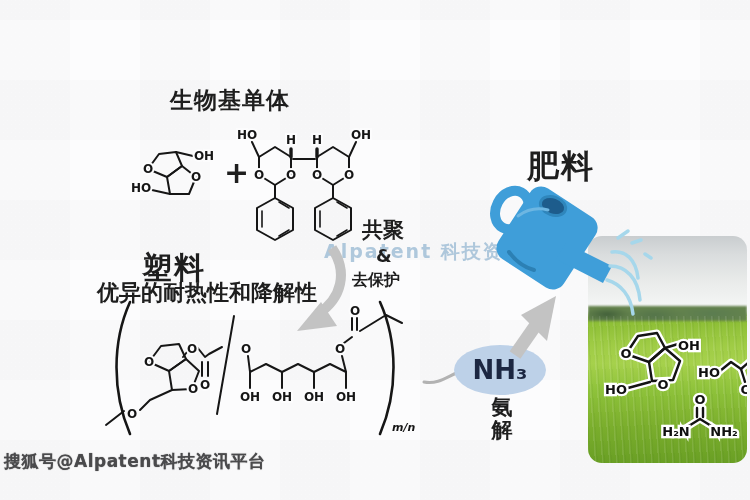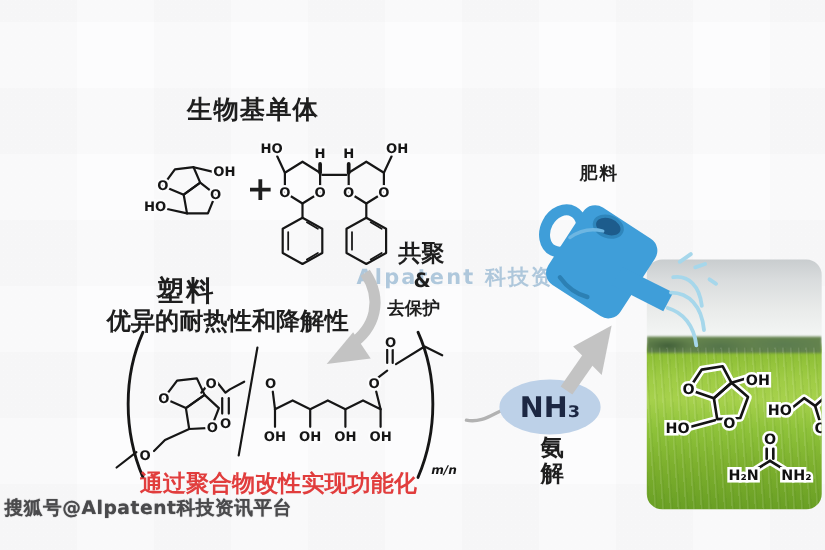--- a/index.html
+++ b/index.html
@@ -207,25 +207,24 @@
   </svg>
 
   <div class="abs zh lbl" style="left:170px;top:88px;font-size:23px;letter-spacing:1px;">生物基单体</div>
 
   <div class="abs zh lbl" style="left:224px;top:156px;font-size:30px;">+</div>
 
   <div class="abs zh lbl" style="left:362px;top:219px;font-size:21px;">共聚</div>
   <div class="abs zh lbl" style="left:376px;top:246px;font-size:18px;">&amp;</div>
   <div class="abs zh lbl" style="left:352px;top:271px;font-size:16px;">去保护</div>
 
-  <div class="abs zh lbl" style="left:142px;top:251px;font-size:25px;letter-spacing:2px;">塑料</div>
+  <div class="abs zh lbl" style="left:142px;top:251px;font-size:30px;letter-spacing:2px;">塑料</div>
   <div class="abs zh lbl" style="left:97px;top:281px;font-size:22px;">优异的耐热性和降解性</div>
 
-  <div class="abs zh lbl" style="left:127px;top:428px;font-size:21px;color:#e13d3d;">通过聚合物改性实现功能化</div>
-
-  <div class="abs zh lbl" style="left:527px;top:149px;font-size:16px;letter-spacing:2px;">肥料</div>
+
+  <div class="abs zh lbl" style="left:527px;top:149px;font-size:32px;letter-spacing:2px;">肥料</div>
 
   <div class="abs zh lbl v" style="left:489px;top:396px;font-size:21px;width:26px;">氨
 解</div>
 
   <div id="wm-bottom" class="abs" style="left:4px;top:450px;">搜狐号@Alpatent科技资讯平台</div>
 
 </div>
 
 </body></html>

